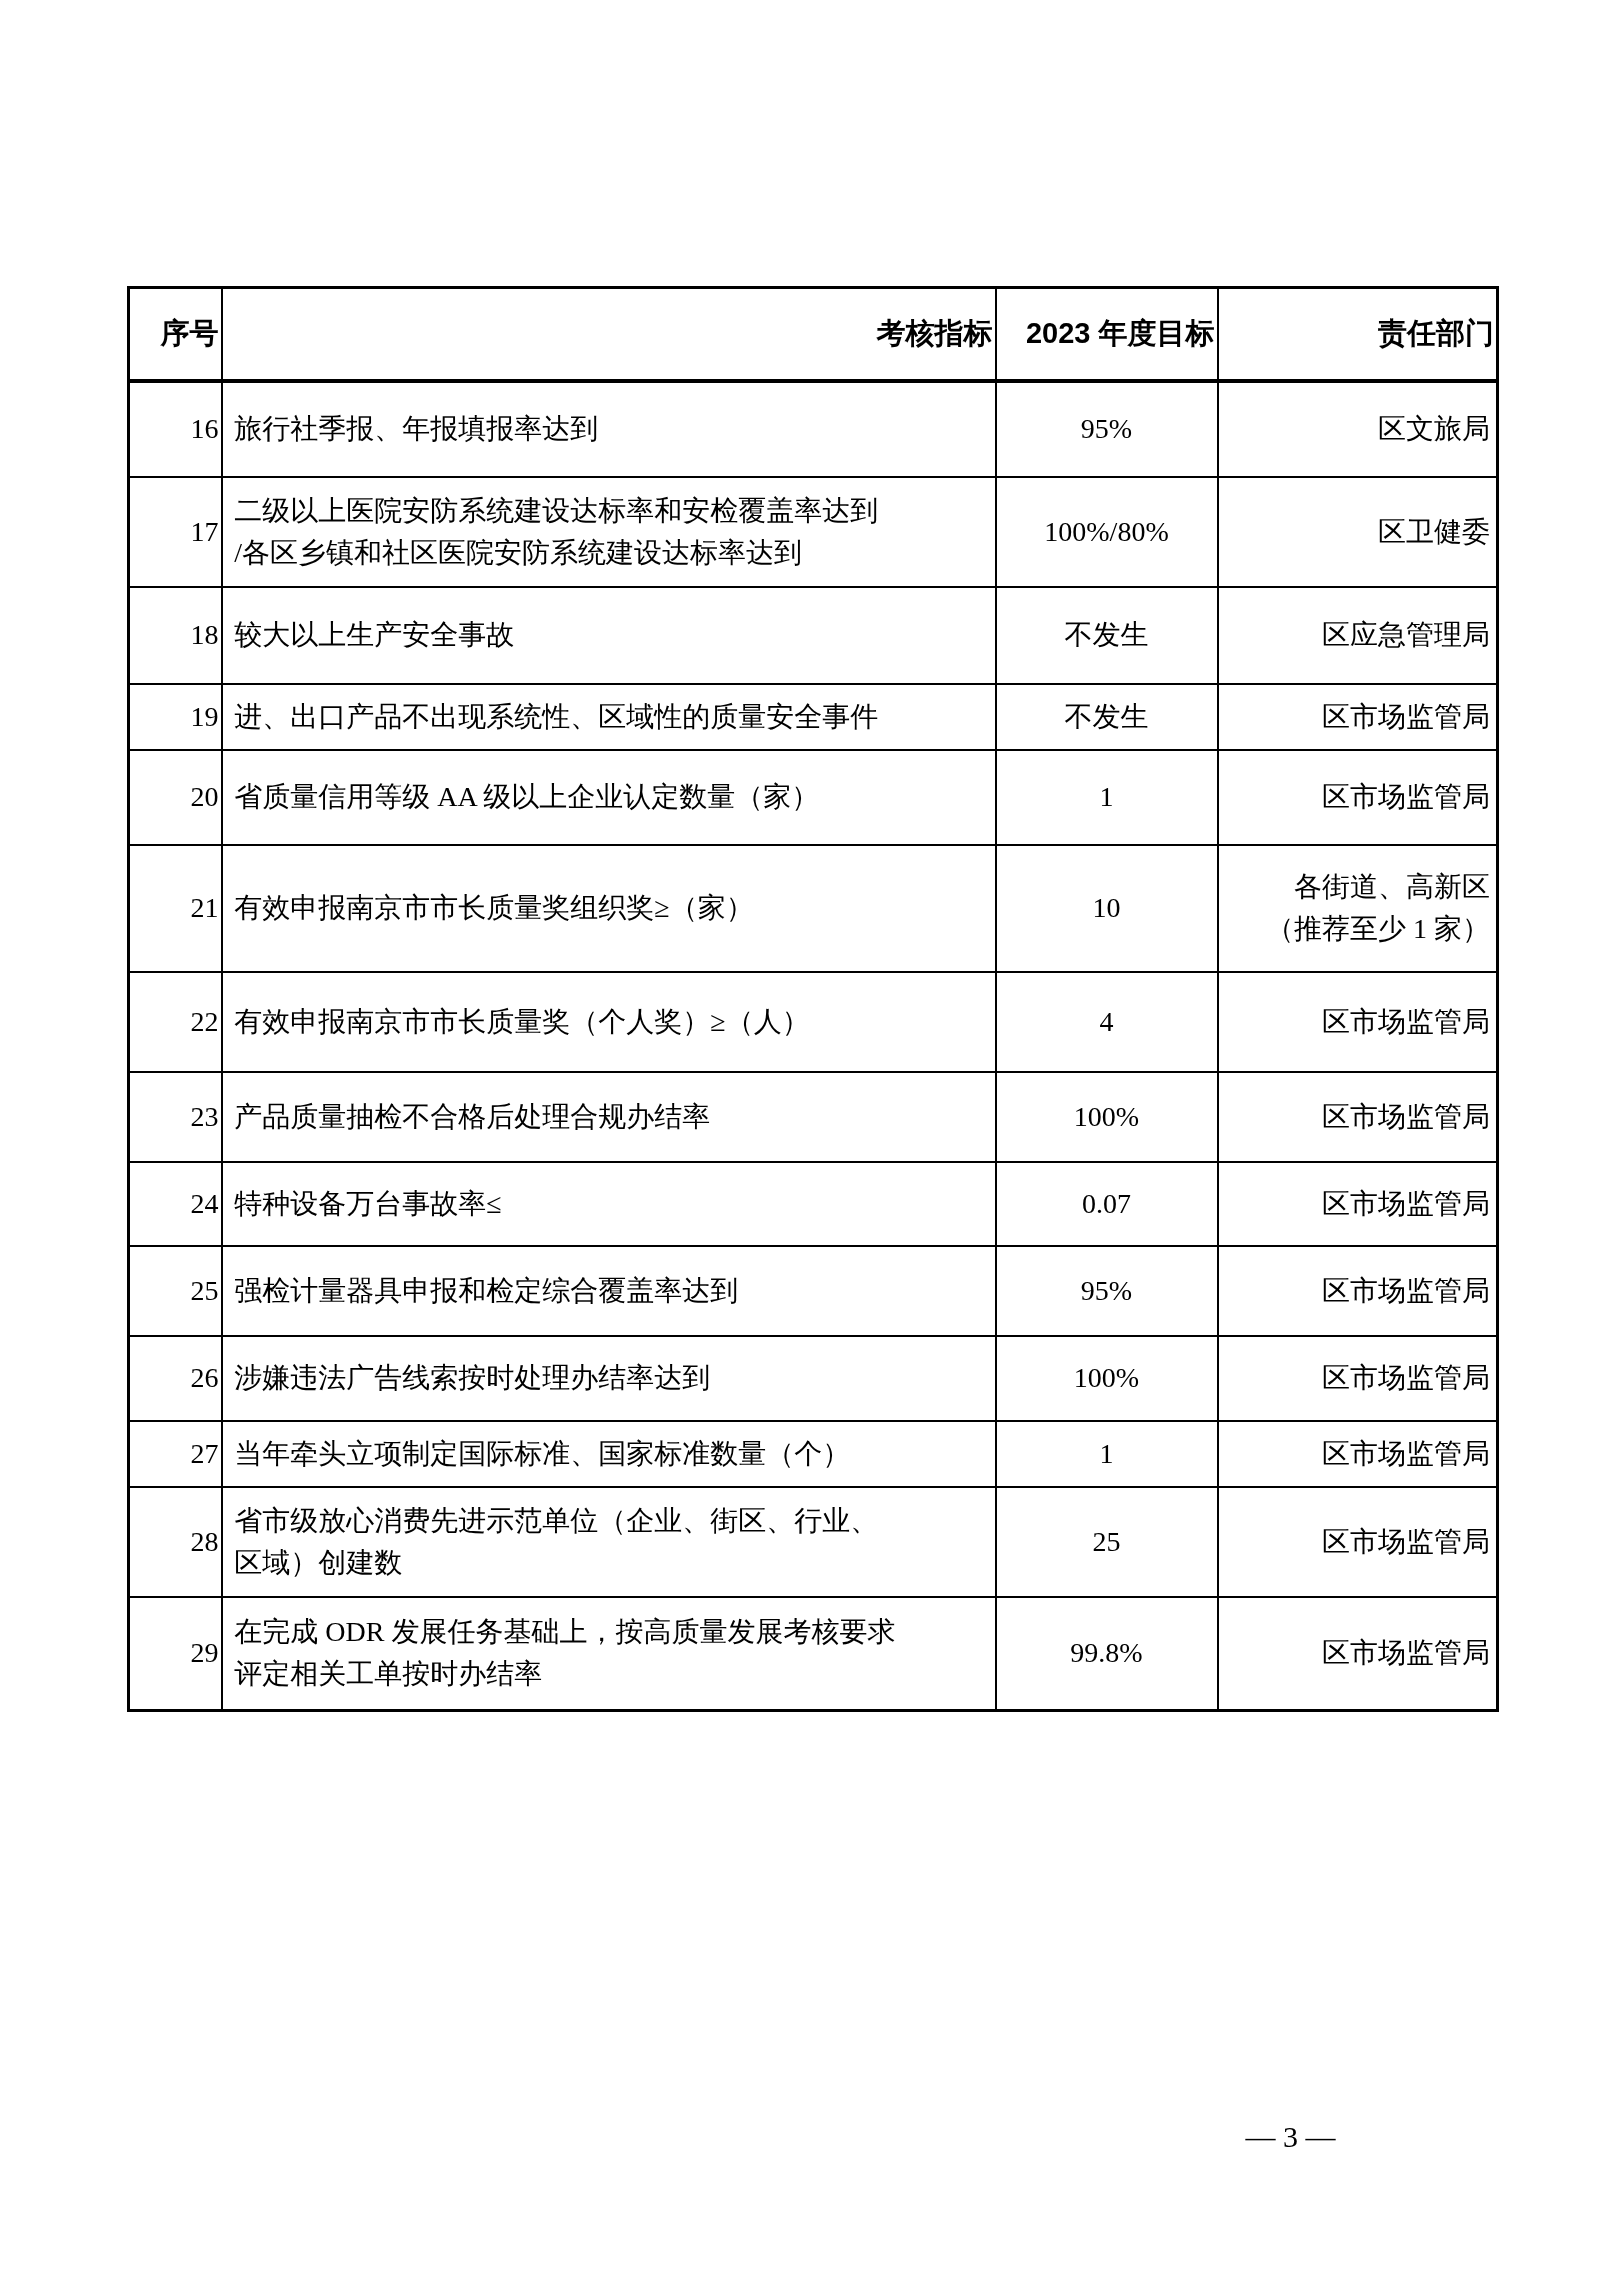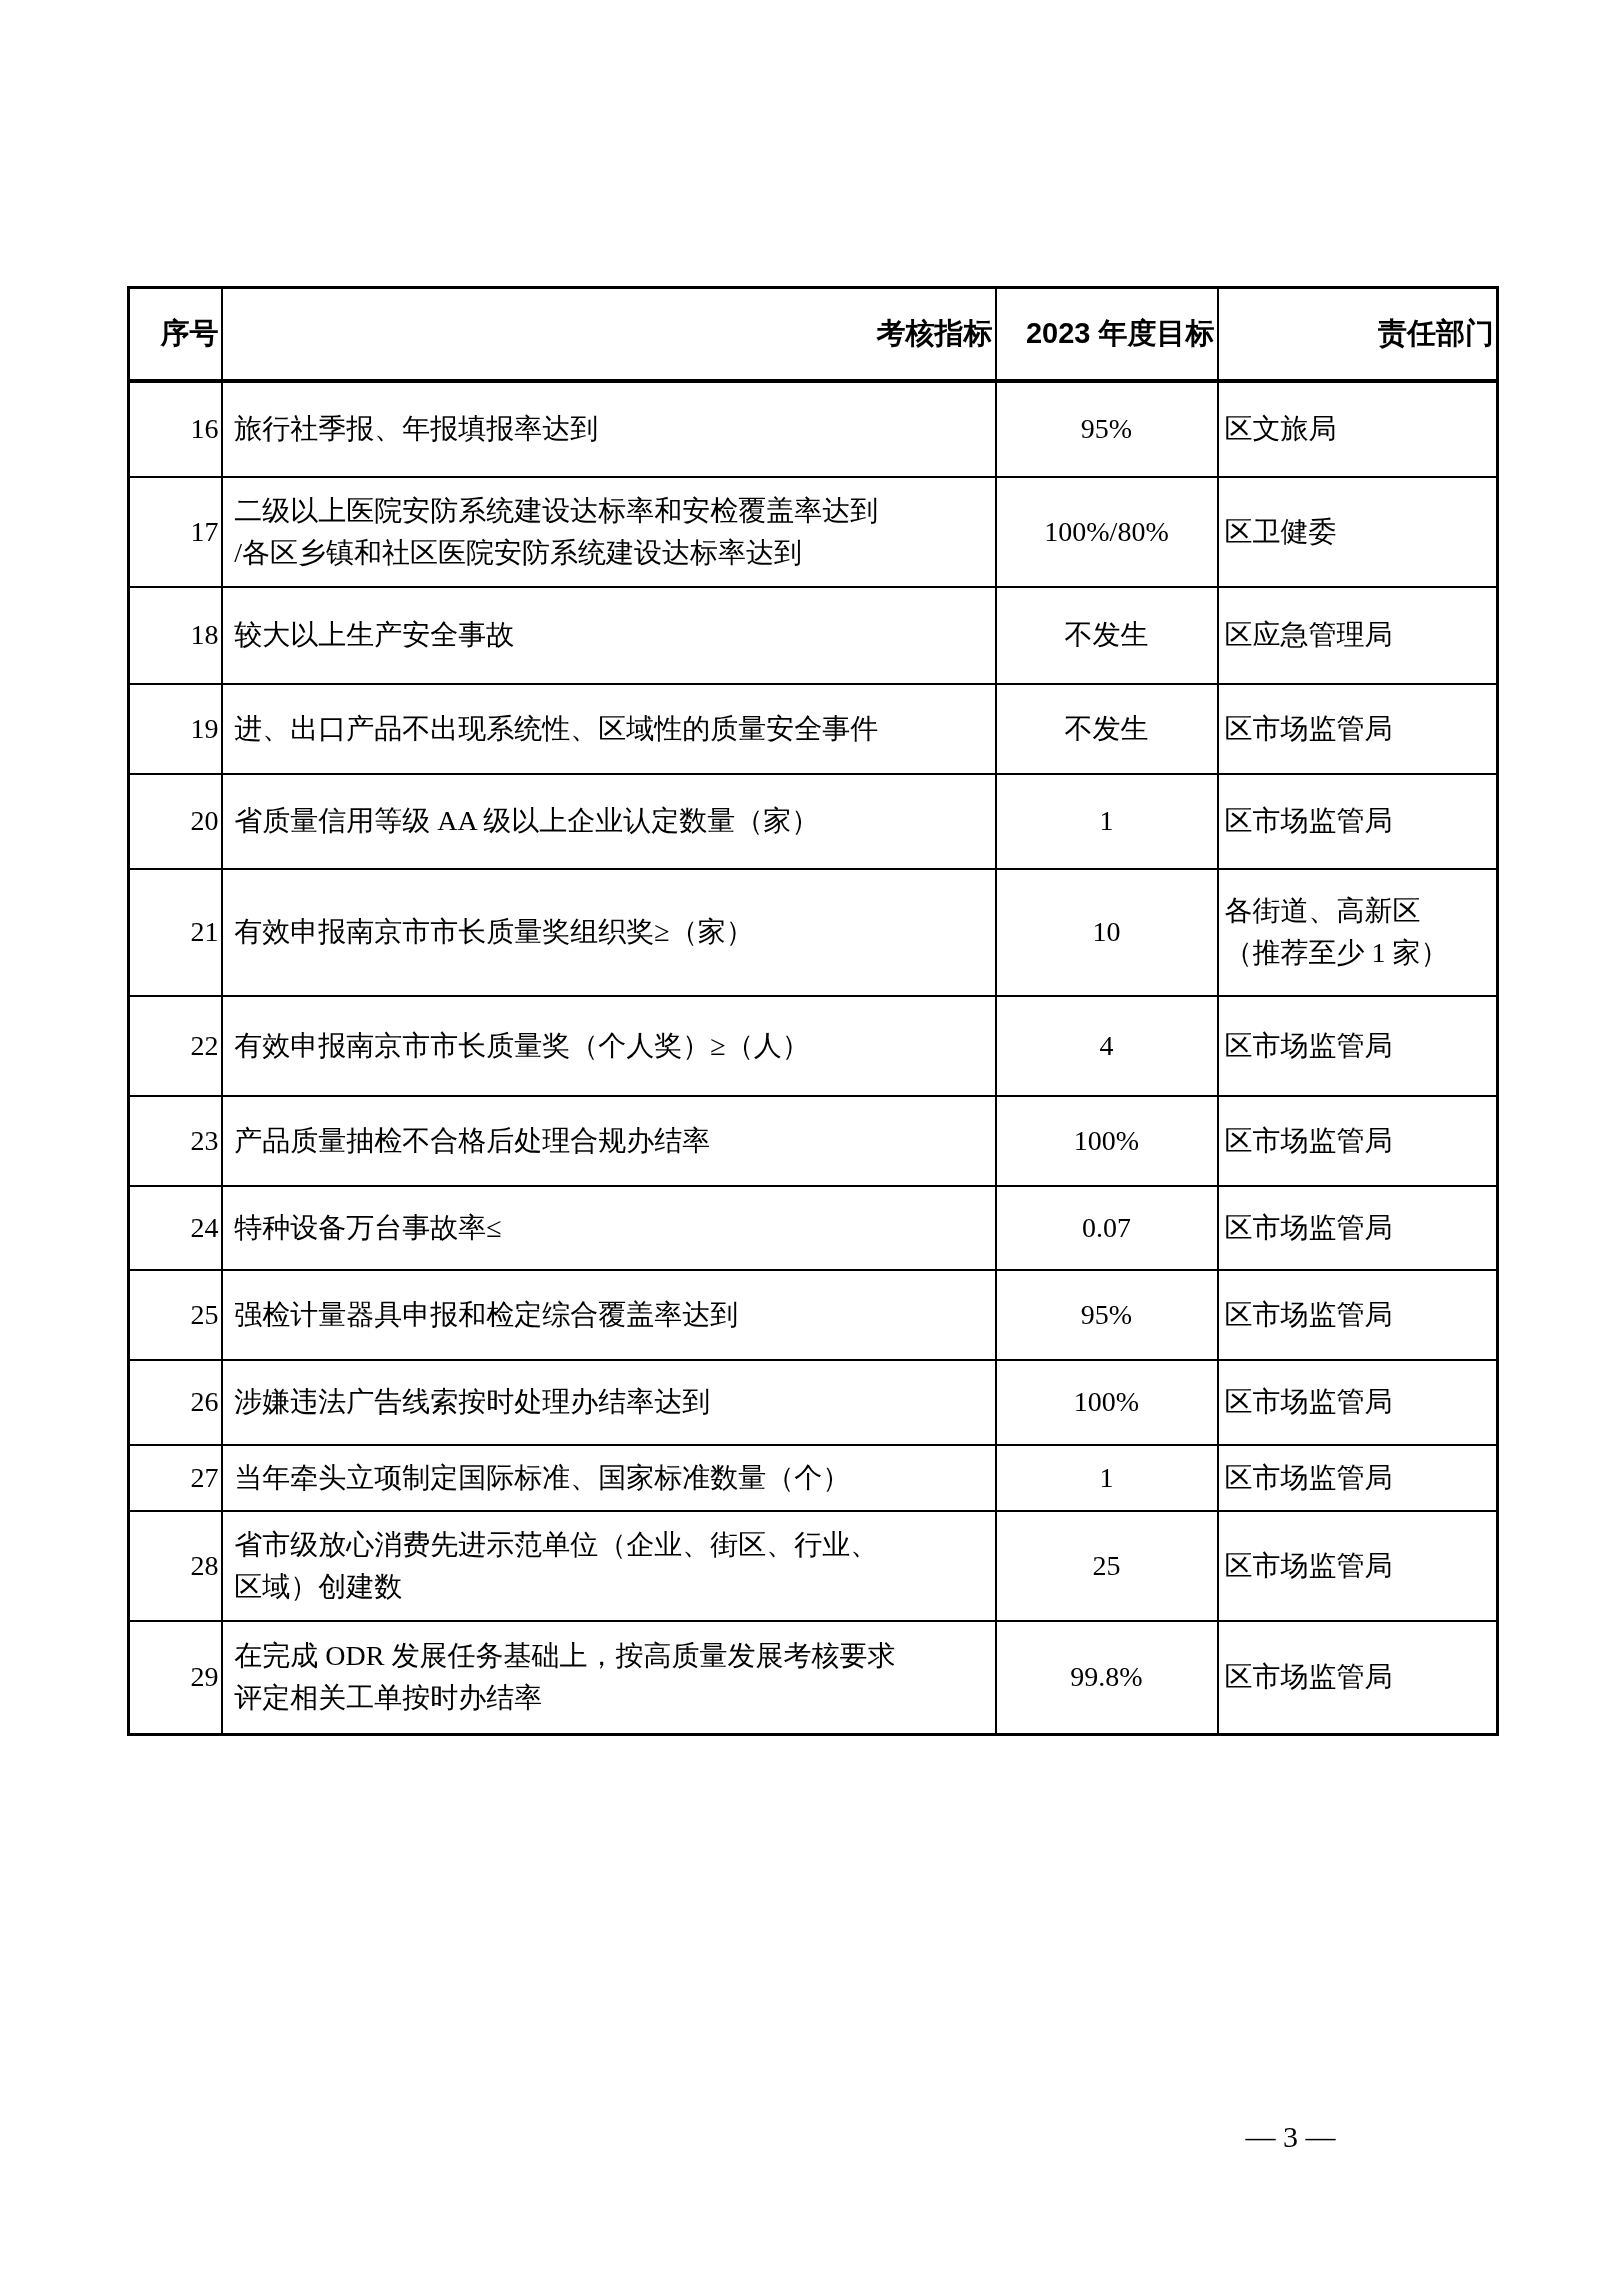--- a/index.html
+++ b/index.html
@@ -30,21 +30,21 @@
     text-align:right;
     padding:3.9px 2px;
   }
   table.assessment td {
     font-size:28px;
     line-height:1.5;
   }
   td.cell-no     { text-align:right; padding:3.9px 2px; }
   td.cell-ind    { text-align:left; padding:5.9px 13.7px 5.9px 11.8px; white-space:pre-line; }
   td.cell-target { text-align:center; padding:3.9px 3.9px; }
-  td.cell-dept   { text-align:left; padding:3.9px 5.9px; white-space:pre-line; }
+  td.cell-dept   { text-align:right; padding:3.9px 5.9px; white-space:pre-line; }
 
   .page-number {
     position:absolute; left:1217px; top:2120px; width:147px;
     text-align:center; font-size:30px;
     font-family:"Liberation Serif","DejaVu Serif",serif;
   }
 </style>
 </head>
 <body>
 
@@ -78,21 +78,21 @@
 /各区乡镇和社区医院安防系统建设达标率达到</td>
         <td class="cell-target">100%/80%</td>
         <td class="cell-dept">区卫健委</td>
       </tr>
       <tr style="height:97px">
         <td class="cell-no">18</td>
         <td class="cell-ind">较大以上生产安全事故</td>
         <td class="cell-target">不发生</td>
         <td class="cell-dept">区应急管理局</td>
       </tr>
-      <tr style="height:90px">
+      <tr style="height:66px">
         <td class="cell-no">19</td>
         <td class="cell-ind">进、出口产品不出现系统性、区域性的质量安全事件</td>
         <td class="cell-target">不发生</td>
         <td class="cell-dept">区市场监管局</td>
       </tr>
       <tr style="height:95px">
         <td class="cell-no">20</td>
         <td class="cell-ind">省质量信用等级 AA 级以上企业认定数量（家）</td>
         <td class="cell-target">1</td>
         <td class="cell-dept">区市场监管局</td>

